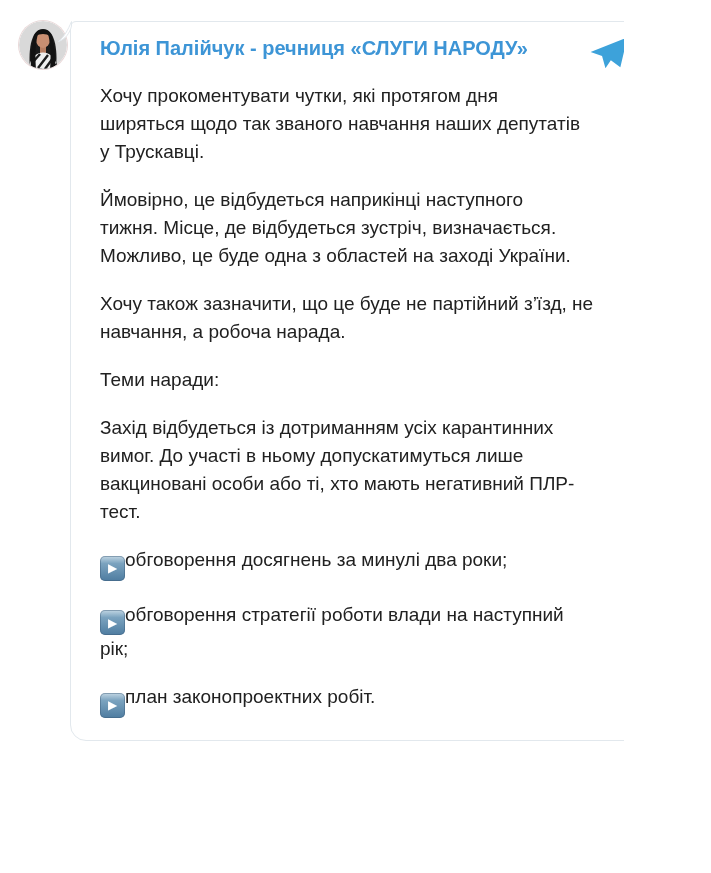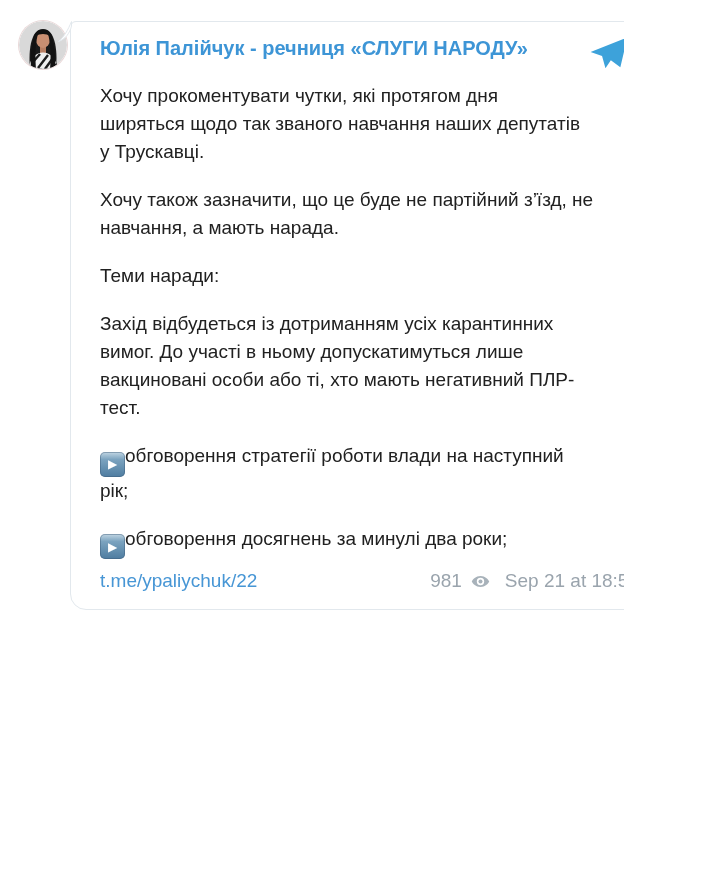--- a/index.html
+++ b/index.html
@@ -144,38 +144,31 @@
         <svg width="40" height="34" viewBox="0 0 28 24">
           <path d="M27 1 L1 11.3 L9.1 14.2 L11.5 22.8 L15.3 17.1 L22 22 Z" fill="#3da2da"></path>
         </svg>
       </span>
     </div>
 
     <div class="text" id="message-text">
         <p>Хочу прокоментувати чутки, які протягом дня
 ширяться щодо так званого навчання наших депутатів
 у Трускавці.</p>
+        <p>Ймовірно, це відбудеться наприкінці наступного
+тижня. Місце, де відбудеться зустріч, визначається.
+Можливо, це буде одна з областей на заході України.</p>
         <p>Хочу також зазначити, що це буде не партійний з’їзд, не
-навчання, а мають нарада.</p>
+навчання, а робоча нарада.</p>
         <p>Теми наради:</p>
         <p>Захід відбудеться із дотриманням усіх карантинних
 вимог. До участі в ньому допускатимуться лише
 вакциновані особи або ті, хто мають негативний ПЛР-
 тест.</p>
+        <p><span class="emoji play">▶</span>обговорення досягнень за минулі два роки;</p>
         <p><span class="emoji play">▶</span>обговорення стратегії роботи влади на наступний
 рік;</p>
-        <p><span class="emoji play">▶</span>обговорення досягнень за минулі два роки;</p>
+        <p><span class="emoji play">▶</span>план законопроектних робіт.</p>
       </div>
 
-    <div class="footer-row">
-      <a class="post-link">t.me/ypaliychuk/22</a>
-      <div class="meta">
-        <span>981</span>
-        <svg width="19" height="13" viewBox="0 0 18 12">
-          <path fill-rule="evenodd" fill="#a8b2ba" d="M9 0.8 C4.6 0.8 1.6 4 0.7 6 C1.6 8 4.6 11.2 9 11.2 C13.4 11.2 16.4 8 17.3 6 C16.4 4 13.4 0.8 9 0.8 Z M9 9.5 A3.5 3.5 0 1 1 9 2.5 A3.5 3.5 0 1 1 9 9.5 Z"></path>
-          <circle cx="9" cy="6" r="1.9" fill="#a8b2ba"></circle>
-        </svg>
-        <span class="date">Sep 21 at 18:58</span>
-      </div>
-    </div>
   </div>
 
 </div>
 
 </body></html>

